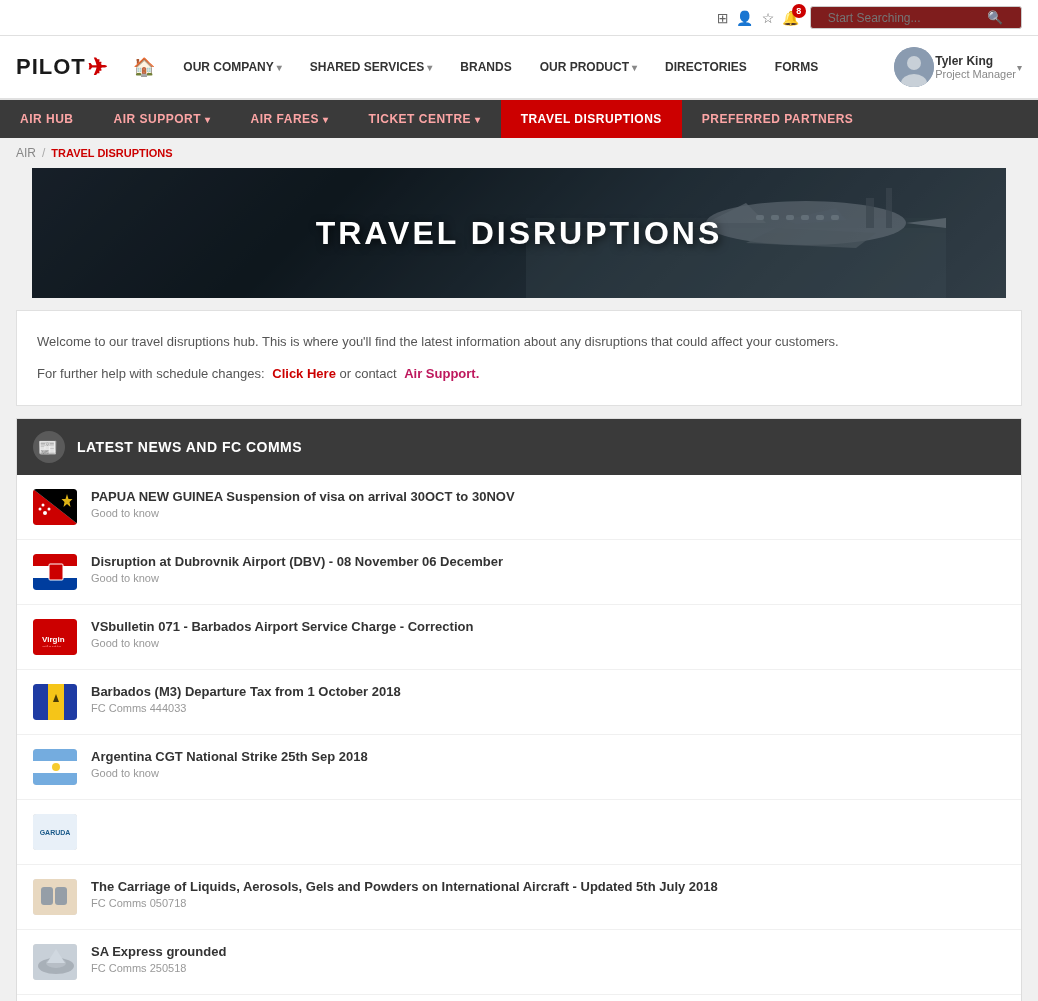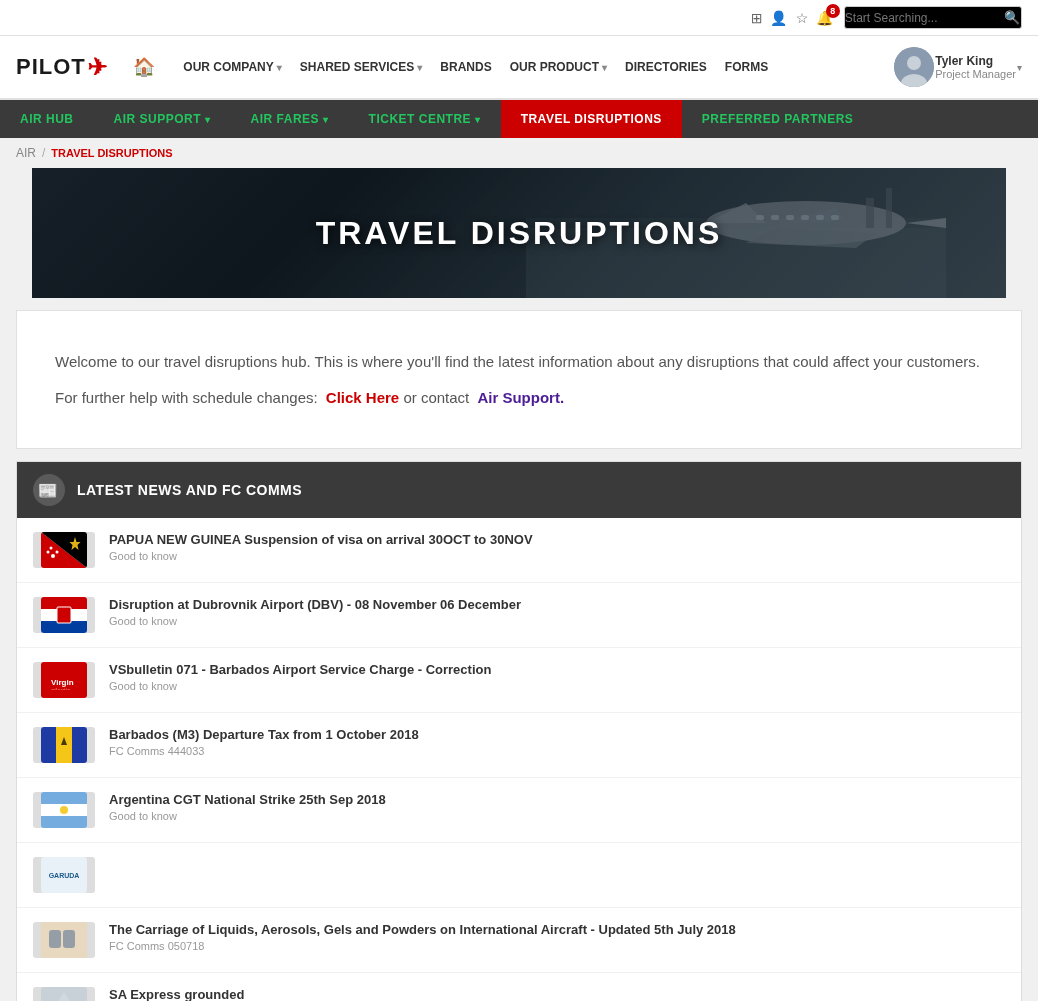--- a/index.html
+++ b/index.html
@@ -21,21 +21,21 @@
     .badge-count {
       position: absolute; top: -6px; right: -6px;
       background: #cc0000; color: #fff; border-radius: 50%;
       font-size: 9px; width: 14px; height: 14px;
       display: flex; align-items: center; justify-content: center;
       font-weight: bold;
     }
     .search-bar {
       display: flex; align-items: center;
       border: 1px solid #ccc; border-radius: 3px;
-      padding: 3px 0; background: #000000;
+      padding: 3px 17px; background: #7f1d1d;
     }
     .search-bar input {
       border: none; background: transparent; outline: none;
       font-size: 12px; width: 160px; color: #999;
     }
     .search-bar span { color: #999; font-size: 13px; }
 
     
     .main-nav {
       background: #fff;
@@ -46,21 +46,21 @@
       height: 64px;
     }
     .logo {
       display: flex; align-items: center;
       margin-right: 24px;
       font-size: 22px; font-weight: 900; letter-spacing: 1px;
       color: #1a1a1a;
     }
     .logo-arrow { color: #cc0000; font-size: 24px; margin-left: 2px; }
     .home-icon { font-size: 18px; color: #444; margin-right: 20px; cursor: pointer; }
-    .nav-items { display: flex; gap: 2px; align-items: center; flex: 1; }
+    .nav-items { display: flex; gap: 12px; align-items: center; flex: 1; }
     .nav-item {
       font-size: 12px; font-weight: 600; color: #333; cursor: pointer;
       padding: 6px 8px; display: flex; align-items: center; gap: 3px;
       white-space: nowrap;
     }
     .nav-item .chevron { font-size: 10px; color: #888; }
     .user-section {
       display: flex; align-items: center; gap: 1px; margin-left: auto;
     }
     .avatar {
@@ -73,21 +73,21 @@
     .user-name { font-weight: 700; color: #333; }
     .user-role { color: #888; font-size: 11px; }
 
     
     .secondary-nav {
       background: #3a3a3a;
       display: flex;
       gap: 0;
     }
     .sec-nav-item {
-      color: #22c55e; font-size: 12px; font-weight: 600;
+      color: #fca5a5; font-size: 12px; font-weight: 600;
       padding: 12px 20px; cursor: pointer; display: flex; align-items: center; gap: 4px;
       text-transform: uppercase; letter-spacing: 0.5px;
     }
     .sec-nav-item.active { background: #cc0000; color: #fff; }
     .sec-nav-item .chevron { font-size: 10px; }
 
     
     .breadcrumb {
       padding: 8px 16px;
       font-size: 12px;
@@ -116,23 +116,23 @@
     }
     .hero-title {
       position: relative; z-index: 2;
       color: #fff; font-size: 32px; font-weight: 900;
       letter-spacing: 3px; text-transform: uppercase;
       text-shadow: 2px 2px 8px rgba(0,0,0,0.7);
     }
     .intro-box {
       background: #fff;
       border: 1px solid #e0e0e0;
-      padding: 38px;
+      padding: 20px;
       margin: 12px 0;
-      font-size: 15px;
+      font-size: 13px;
       line-height: 1.7;
       color: #555;
     }
     .intro-box p { margin-bottom: 10px; }
     .intro-box p:last-child { margin-bottom: 0; }
     .intro-box a { color: #cc0000; text-decoration: none; font-weight: 600; }
 
     
     .section-header {
       background: #3a3a3a;
@@ -156,21 +156,21 @@
     }
     .news-item {
       display: flex; align-items: flex-start;
       padding: 14px 16px;
       border-bottom: 1px solid #f0f0f0;
       gap: 14px;
       cursor: pointer;
     }
     .news-item:last-child { border-bottom: none; }
     .news-thumb {
-      width: 62px; height: 36px; flex-shrink: 0;
+      width: 44px; height: 36px; flex-shrink: 0;
       border-radius: 3px;
       overflow: hidden;
       display: flex; align-items: center; justify-content: center;
       background: #ddd;
       font-size: 18px;
     }
     .news-content { flex: 1; }
     .news-title { font-size: 13px; color: #333; font-weight: 600; margin-bottom: 3px; }
     .news-subtitle { font-size: 11px; color: #999; }
 
@@ -307,21 +307,21 @@
     </svg>
     <h1 class="hero-title">TRAVEL DISRUPTIONS</h1>
   </div>
 
   <div class="intro-box">
     <p>Welcome to our travel disruptions hub. This is where you'll find the latest information about any disruptions that could affect your customers.</p>
     <p>
       <span>For further help with schedule changes:</span>
       <a href="#" style="color:#cc0000; font-weight:600; text-decoration:none; margin-left:4px;">Click Here</a>
       <span style="text-align:right;">or contact</span>
-      <a href="#" style="color:#4c1d95; font-weight:600; text-decoration:none; margin-left:4px;">Air Support.</a>
+      <a href="#" style="color:#be185d; font-weight:600; text-decoration:none; margin-left:4px;">Air Support.</a>
     </p>
   </div>
 
   <div class="news-section">
     <div class="section-header">
       <div class="section-icon">📰</div>
       <span>LATEST NEWS AND FC COMMS</span>
     </div>
 
     <div id="news-list">

